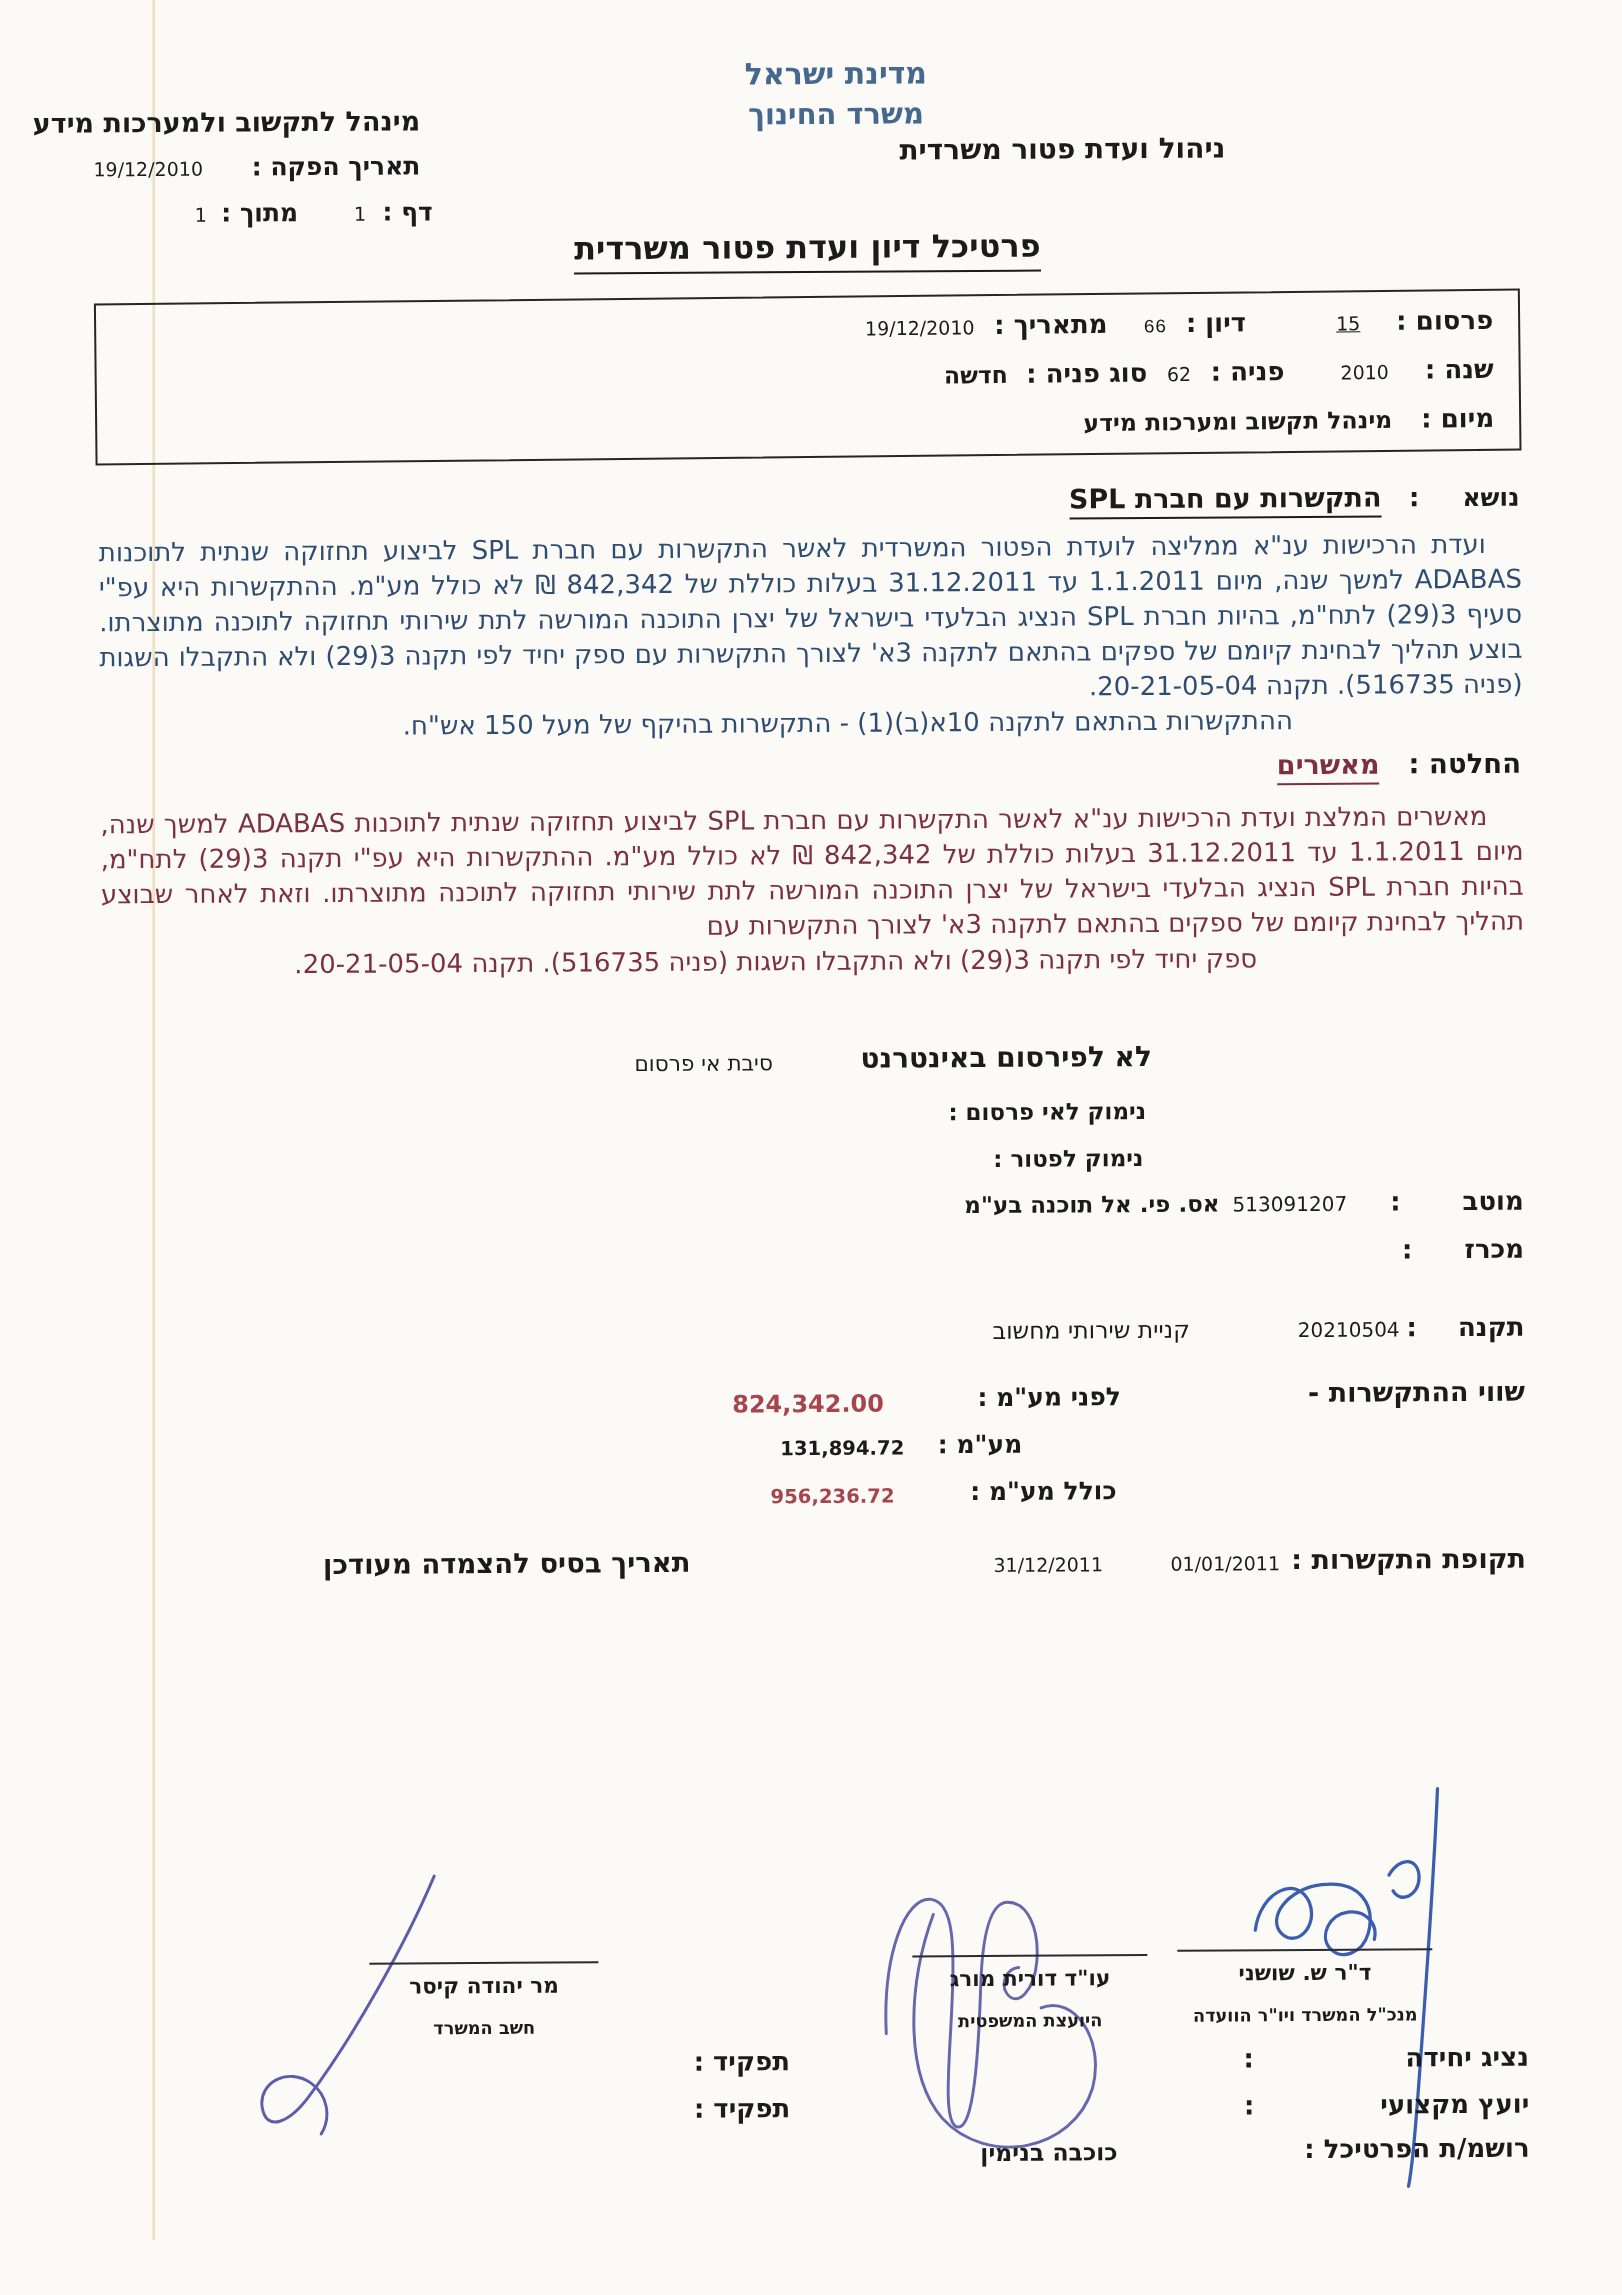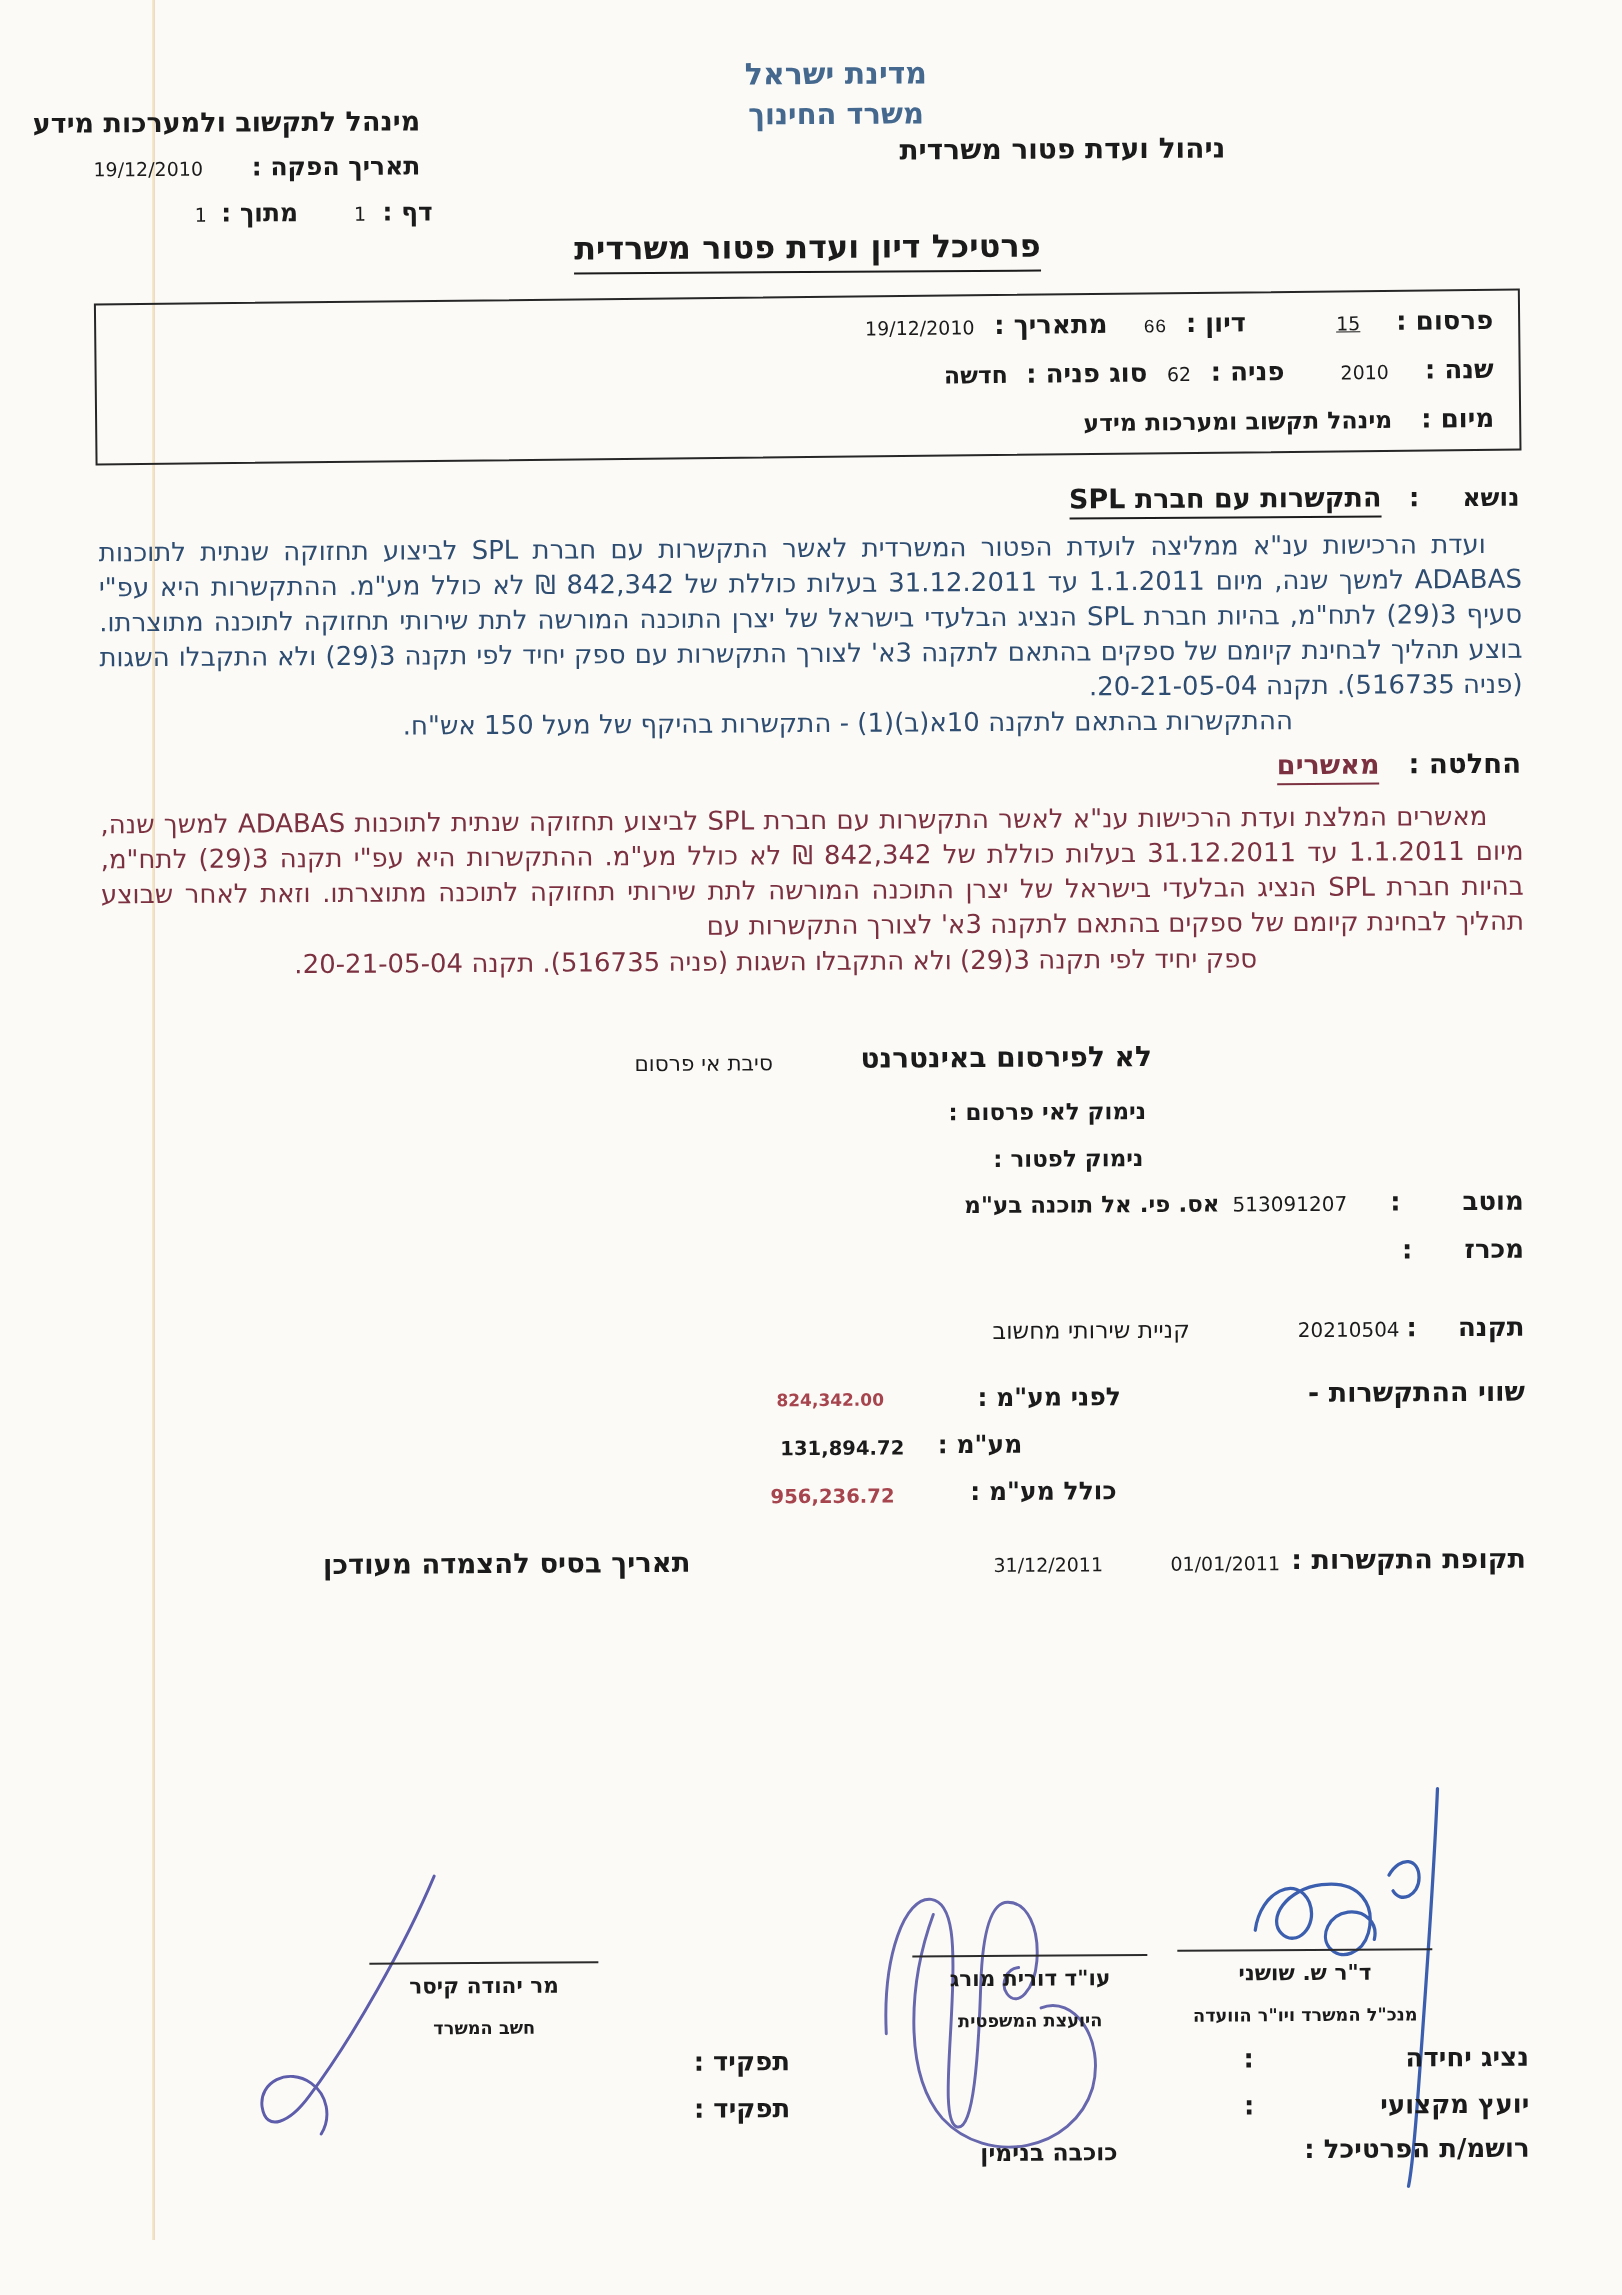--- a/index.html
+++ b/index.html
@@ -115,21 +115,21 @@
     </div>
     <div class="abs row" style="right:101px;top:1316px;">
       <span class="lbl">תקנה</span>
       <span class="lbl" style="margin-right:41px;">:</span>
       <span class="num" style="margin-right:7px;font-size:20px;">20210504</span>
       <span style="margin-right:108px;font-size:23.5px;white-space:nowrap;">קניית שירותי מחשוב</span>
     </div>
 
     <div class="abs lbl" style="right:101px;top:1380px;font-size:27px;">שווי ההתקשרות -</div>
     <div class="abs lbl38" style="right:505px;top:1384px;">לפני מע"מ :</div>
-    <div class="abs red" style="right:742px;top:1390px;font-size:17px;font-weight:700;margin-left:36px;">824,342.00</div>
+    <div class="abs red" style="right:742px;top:1390px;font-size:24px;font-weight:700;margin-left:36px;">824,342.00</div>
     <div class="abs lbl38" style="right:604px;top:1431px;">מע"מ :</div>
     <div class="abs" style="right:722px;top:1437px;font-size:19.6px;font-weight:700;">131,894.72</div>
     <div class="abs lbl38" style="right:510px;top:1478px;">כולל מע"מ :</div>
     <div class="abs red" style="right:732px;top:1485px;font-size:19.6px;font-weight:700;">956,236.72</div>
 
     <div class="abs lbl" style="right:101px;top:1547px;font-size:27px;">תקופת התקשרות :</div>
     <div class="abs num" style="right:347px;top:1555px;">01/01/2011</div>
     <div class="abs num" style="right:524px;top:1555px;">31/12/2011</div>
     <div class="abs lbl" style="left:319px;top:1545px;font-size:27.5px;">תאריך בסיס להצמדה מעודכן</div>
 

